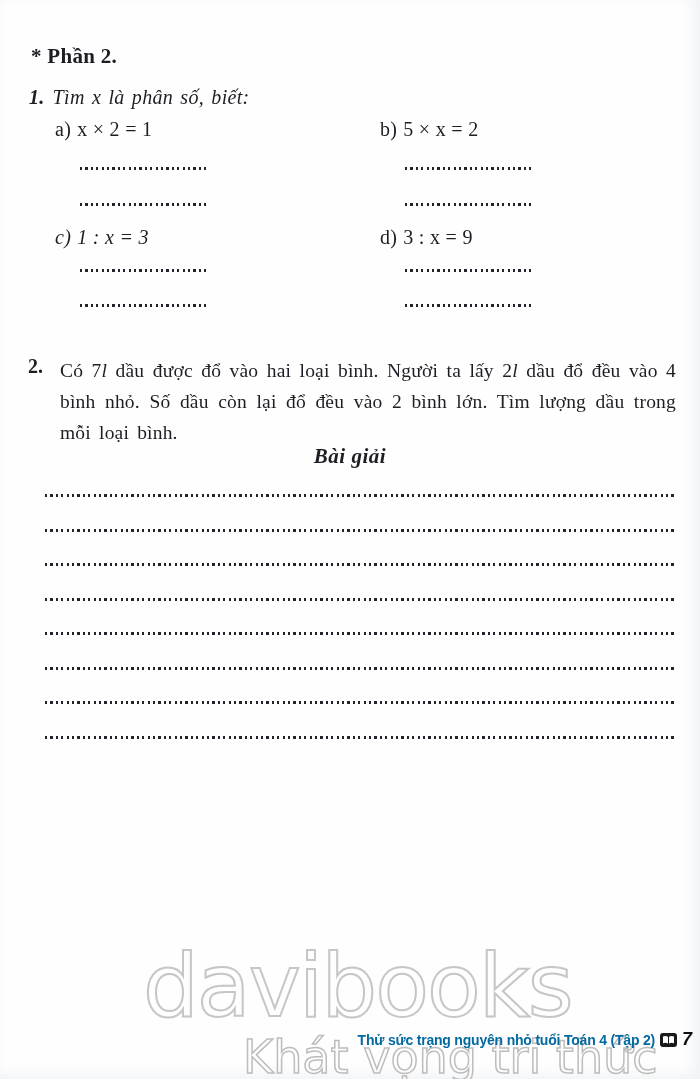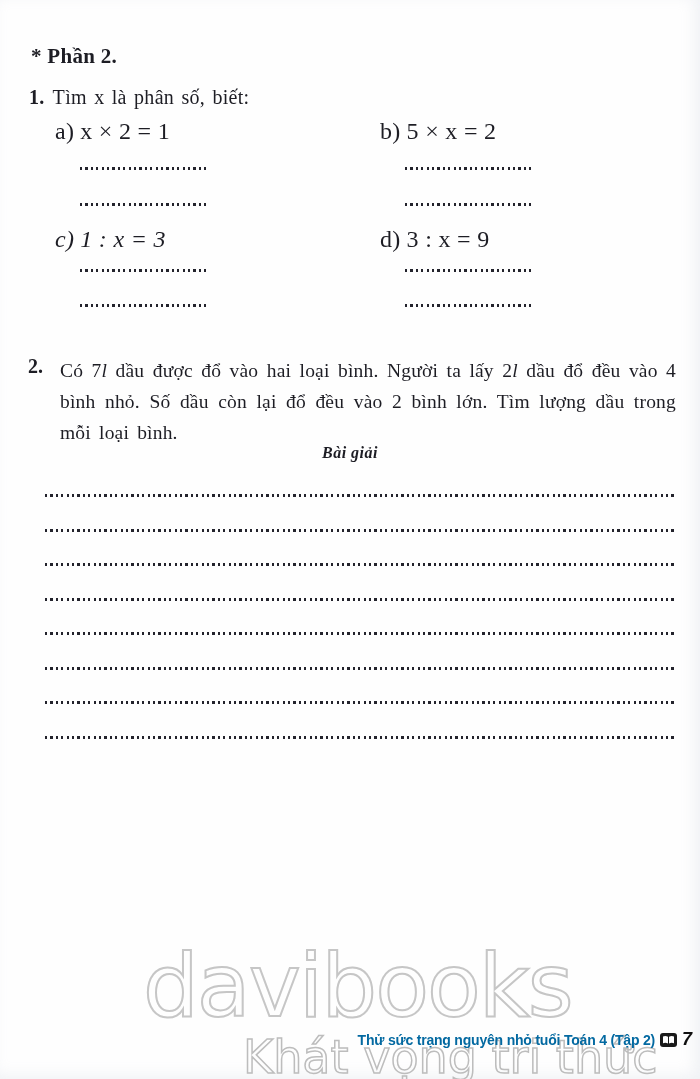--- a/index.html
+++ b/index.html
@@ -15,25 +15,25 @@
     box-shadow: inset -6px -4px 14px rgba(180,190,205,0.18);
   }
 
   
   .section-heading {
     position: absolute; left: 31px; top: 44px;
     font-size: 21px; font-weight: 700; letter-spacing: 0.3px;
   }
   .p1-head {
     position: absolute; left: 29px; top: 86px;
-    font-size: 20px; letter-spacing: 0.3px; word-spacing: 2px;
+    font-size: 20px; letter-spacing: 0.3px; word-spacing: 2px; font-style: italic;
   }
   .p1-head .num, .p2 .num { font-weight: 700; padding-right: 8px; }
 
-  .part { position: absolute; font-size: 24px; letter-spacing: 0.3px; }
+  .part { position: absolute; font-size: 20px; letter-spacing: 0.3px; }
   .part-a { left: 55px;  top: 118px; }
   .part-b { left: 380px; top: 118px; }
   .part-c { left: 55px;  top: 226px; font-style: italic; }
   .part-d { left: 380px; top: 226px; }
   .part .eq { padding-left: 6px; }
 
   
   .dots {
     position: absolute; height: 3px;
     background-image: repeating-linear-gradient(90deg,
@@ -53,21 +53,21 @@
   }
   .p2 .num { flex: 0 0 24px; font-size: 20px; }
   .p2 .body {
     flex: 1; font-size: 19.5px; line-height: 31px;
     text-align: justify; letter-spacing: 0.2px; word-spacing: 3px;
   }
   .liter { font-style: italic; }
 
   .solution-title {
     position: absolute; left: 0; top: 444px; width: 700px;
-    text-align: center; font-size: 16px; font-weight: 700; font-style: italic;
+    text-align: center; font-size: 21px; font-weight: 700; font-style: italic;
     letter-spacing: 0.5px;
   }
 
   
   .wm {
     position: absolute;
     font-family: "DejaVu Sans", "Liberation Sans", sans-serif;
     color: rgba(255,255,255,0.01);
     -webkit-text-stroke: 1.6px #c2c2c2;
     pointer-events: none; white-space: nowrap;

